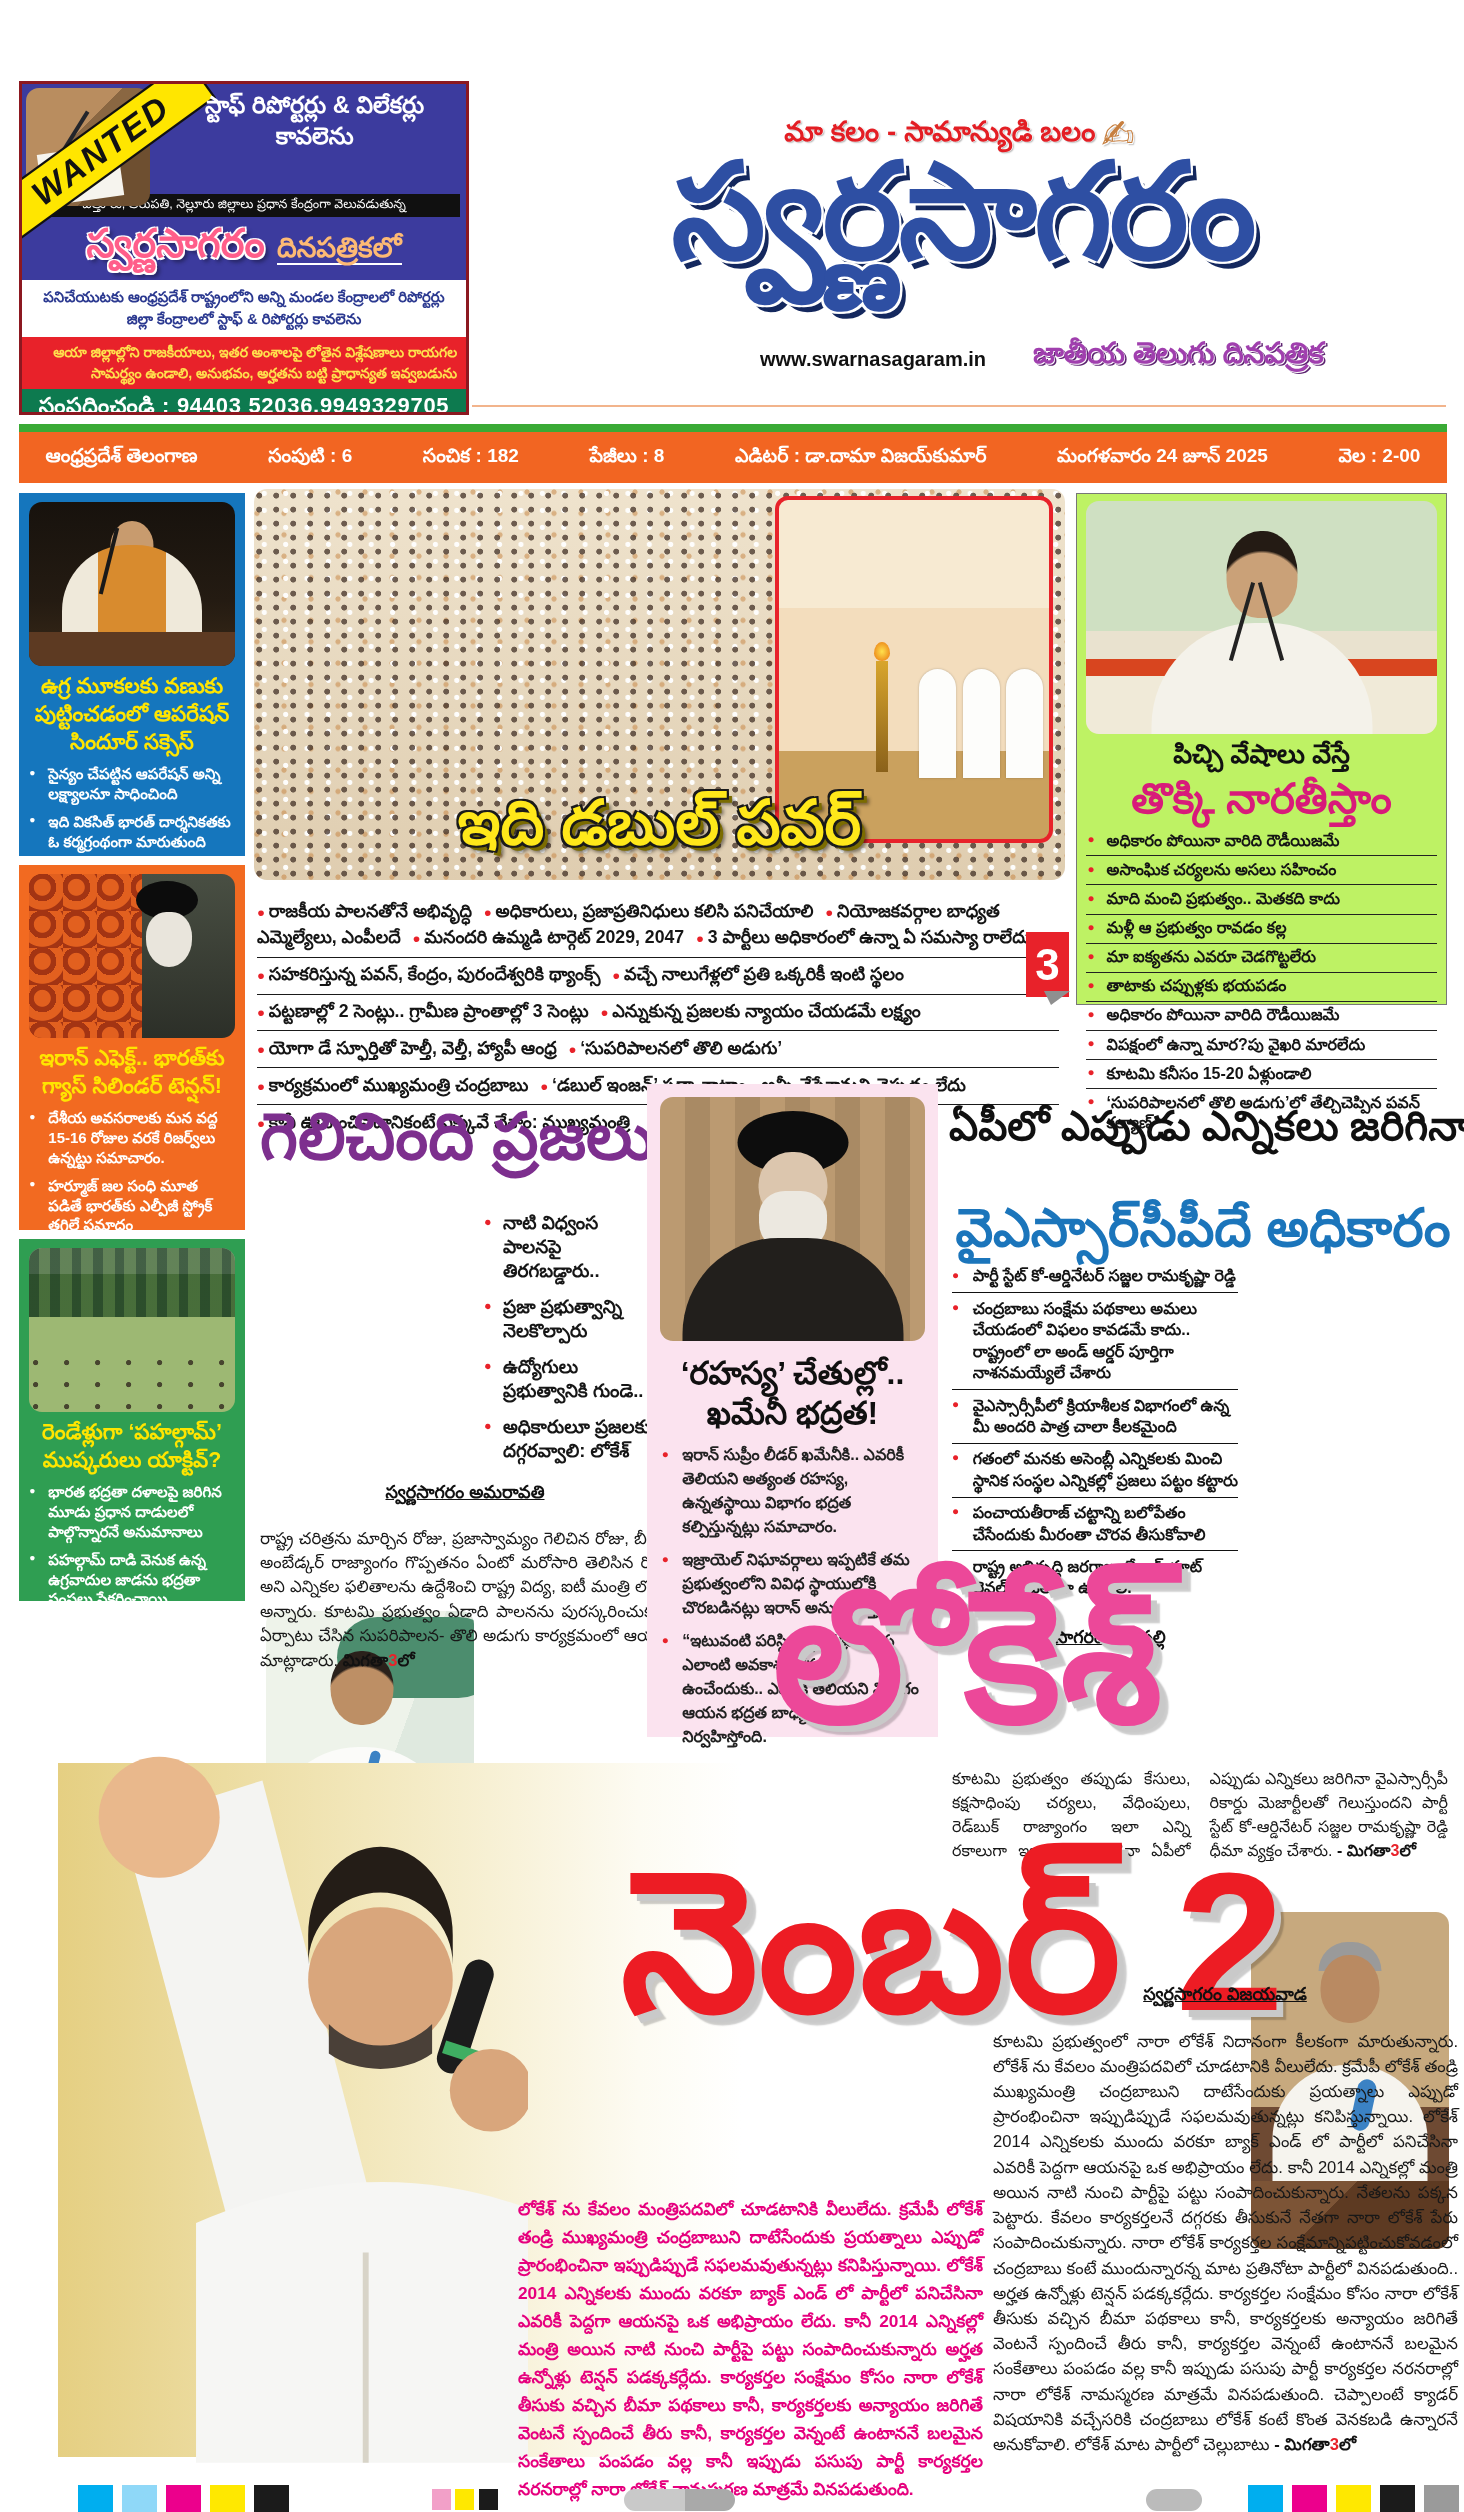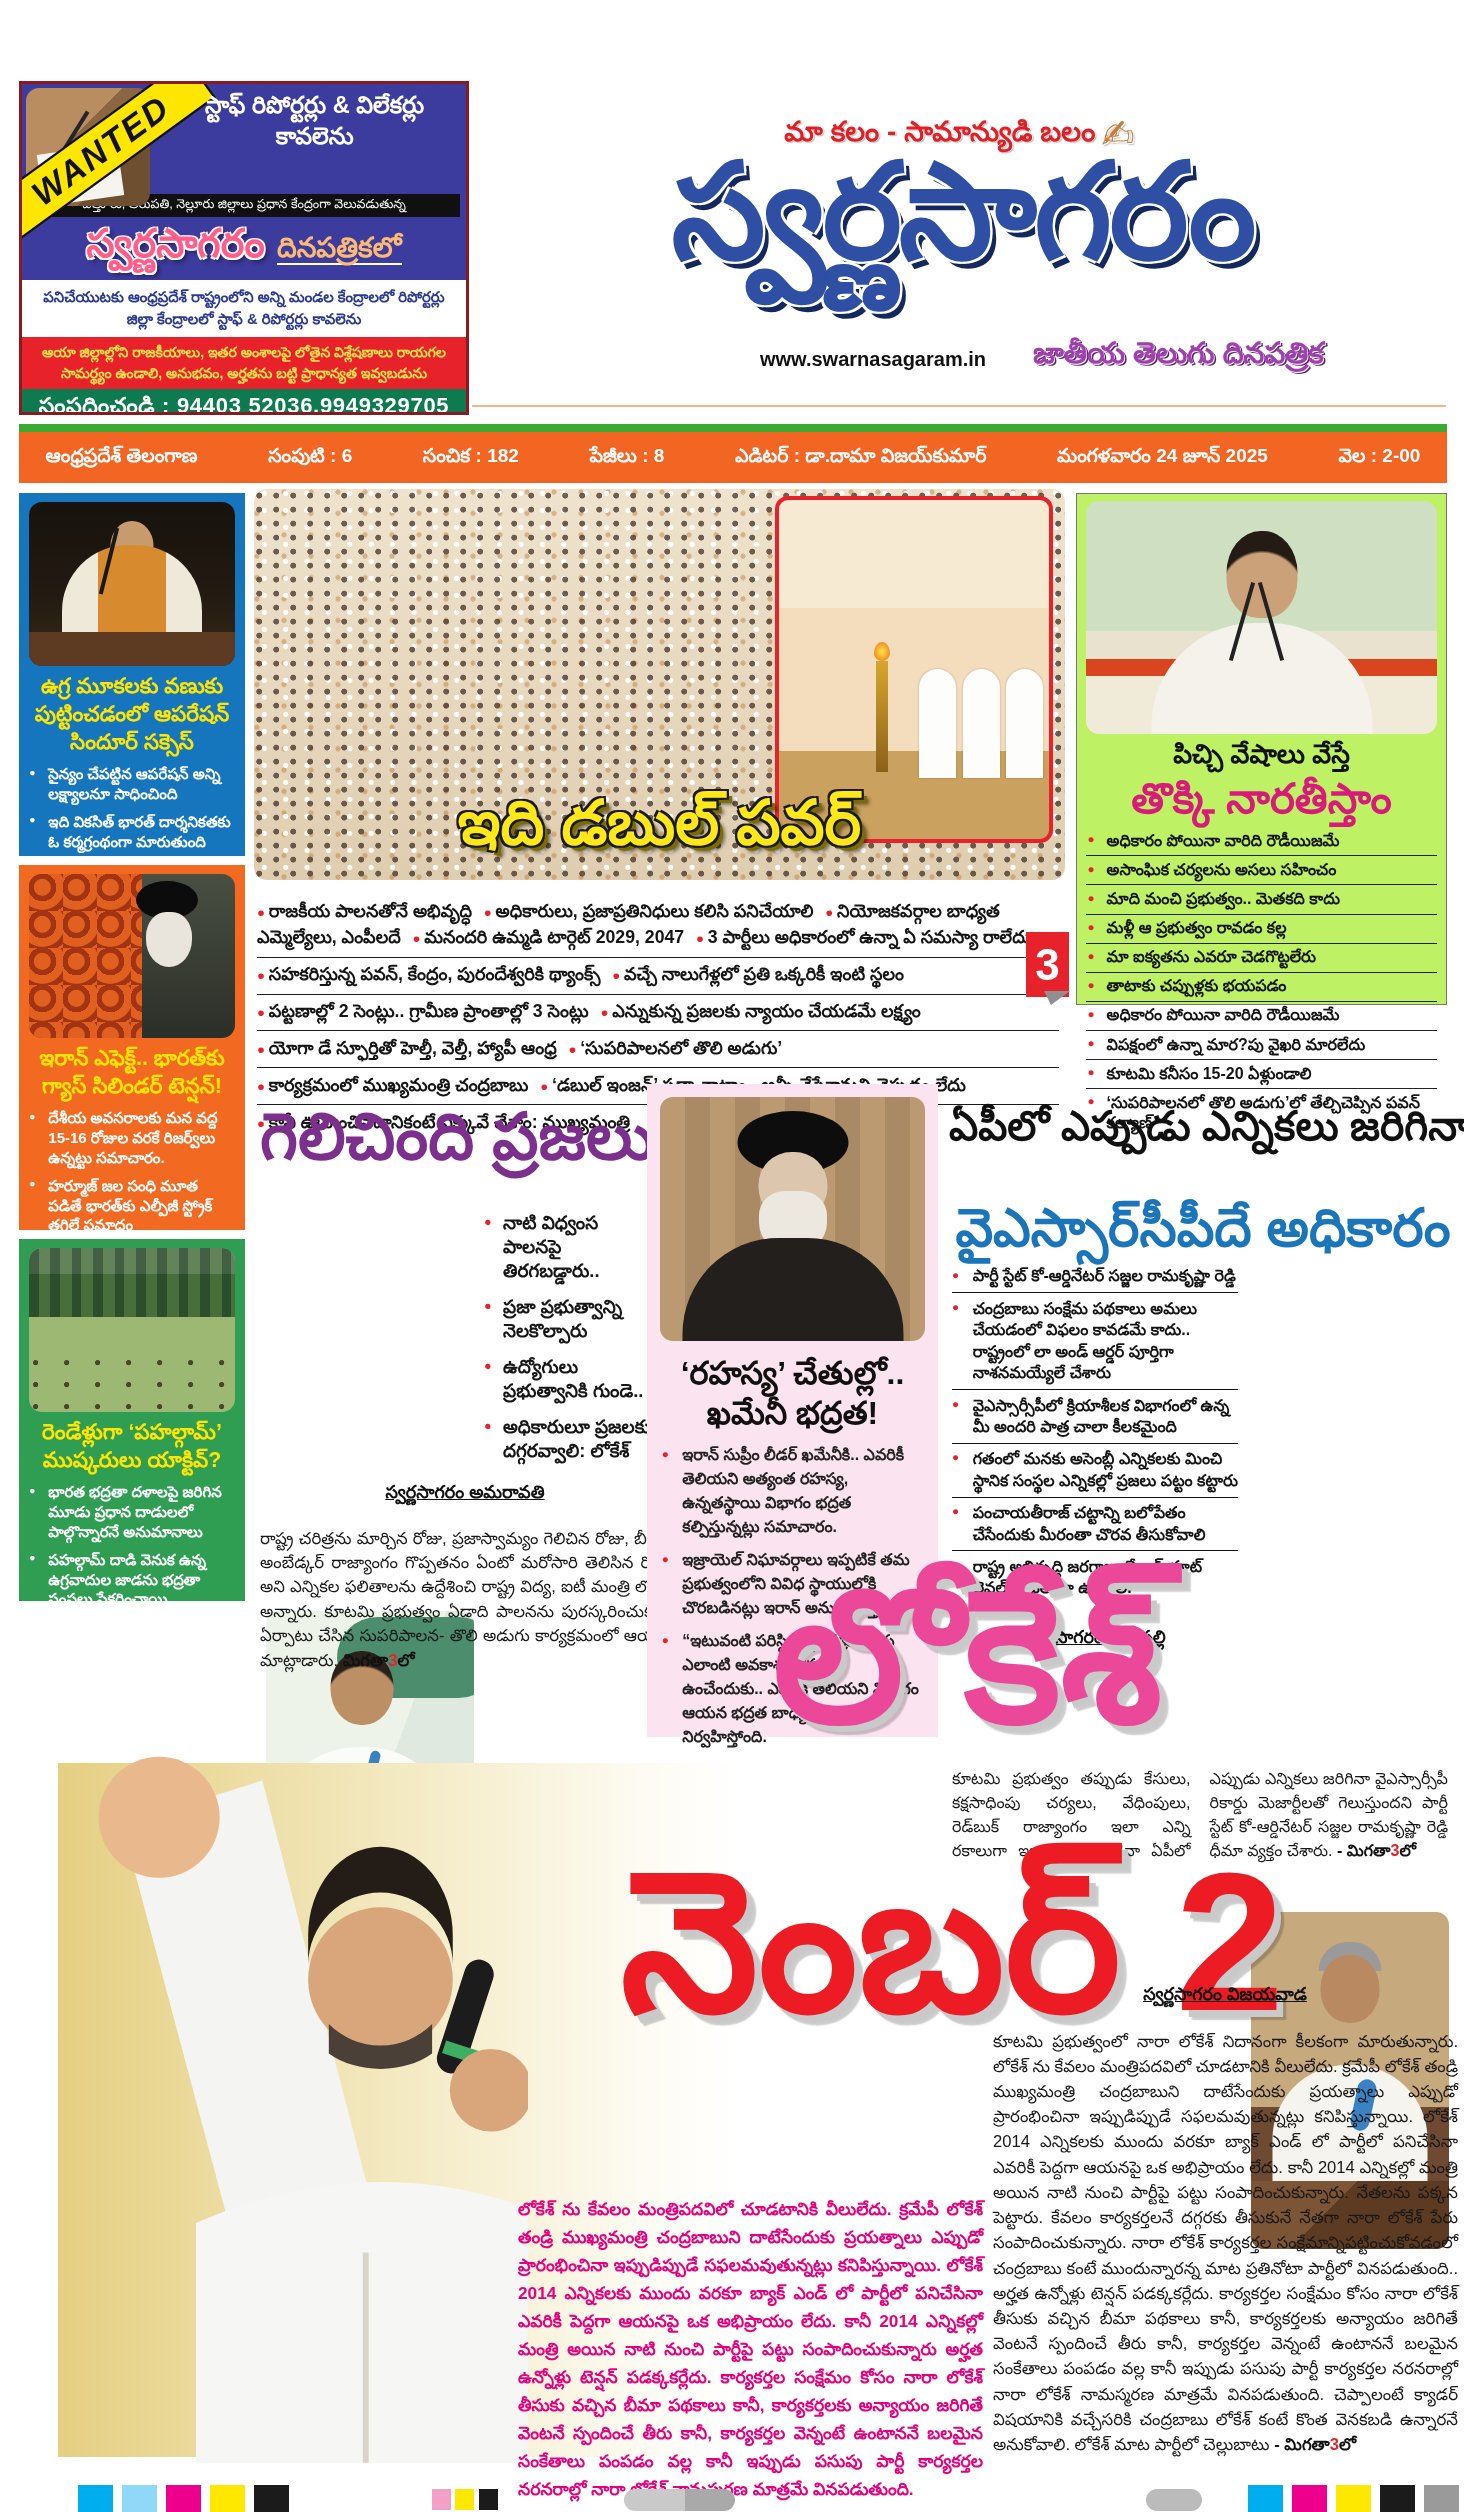--- a/index.html
+++ b/index.html
@@ -20,21 +20,21 @@
              text-align:center;padding:3px 0;letter-spacing:2.2px;box-shadow:0 0 0 2.2px #111;}
   .ad-headline{position:absolute;right:4.4px;top:5.9px;width:294px;color:#fff;font-size:23.6px;font-weight:800;
                text-align:center;line-height:1.3;}
   .ad-strip{flex:none;margin:1.5px 5.9px 3px;background:#101010;color:#fff;font-size:12.6px;text-align:center;padding:3px 1.5px;}
   .ad-brandrow{flex:none;text-align:center;padding:1.5px 0 4.4px;}
   .ad-brand{color:#ff5e8a;font-size:40px;font-weight:900;
             text-shadow:1.5px 1.5px 0 #fff,-1.5px -1.5px 0 #fff,1.5px -1.5px 0 #fff,-1.5px 1.5px 0 #fff,3.7px 3.7px 4.4px rgba(0,0,0,.45);}
   .ad-brand-suf{color:#fdba74;font-size:28px;font-weight:800;margin-left:8.9px;border-bottom:2.2px solid #fff;}
   .ad-body{flex:none;background:#fff;color:#2b3990;font-weight:800;font-size:14.8px;text-align:center;
            padding:5.9px 10.3px;line-height:1.5;}
-  .ad-req{flex:none;background:#e8222a;color:#ffe14d;font-weight:800;font-size:14px;text-align:center;
+  .ad-req{flex:none;background:#e8222a;color:#ffe14d;font-weight:800;font-size:14px;text-align:right;
           padding:5.2px 8.9px;line-height:1.5;}
   .ad-contact{flex:1;background:#0d7a4f;color:#fff;font-weight:900;font-size:22px;text-align:center;
               padding:4.4px 3px;letter-spacing:0.7px;}
 
   
   #slogan{left:738px;top:111px;width:443px;text-align:center;color:#e31e24;font-size:28px;font-weight:900;
           text-shadow:0.7px 0.7px 0 #fff,1.5px 1.5px 1.5px rgba(0,0,0,.3);white-space:nowrap;}
   #slogan .pen-icon{font-size:40px;color:#c77f3f;vertical-align:-7.4px;margin-left:5.9px;}
   #paper-title{left:478px;top:142px;width:969px;text-align:center;font-size:134px;font-weight:900;color:#2e4fa3;
                white-space:nowrap;line-height:1.05;letter-spacing:-3px;

